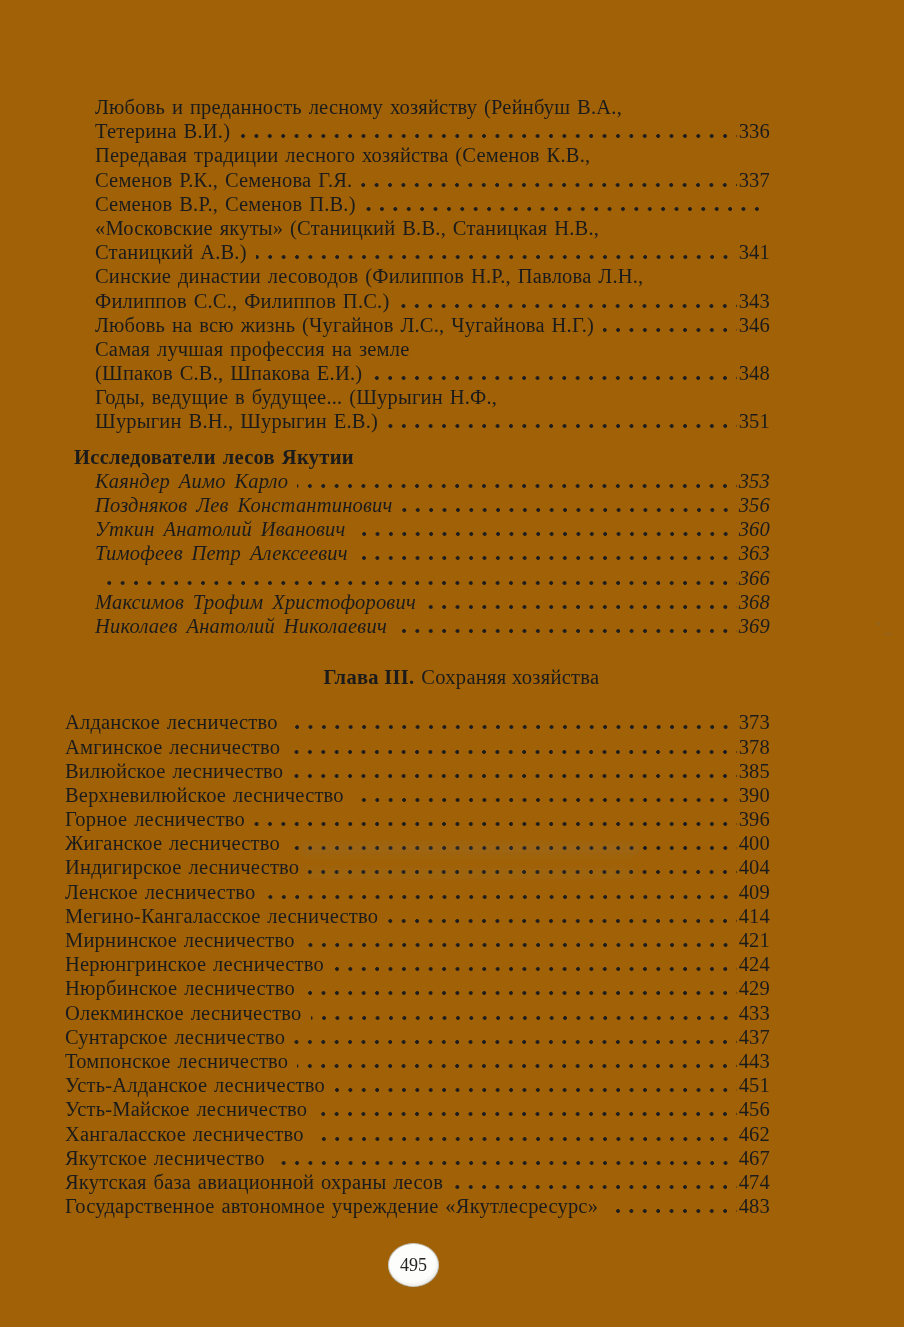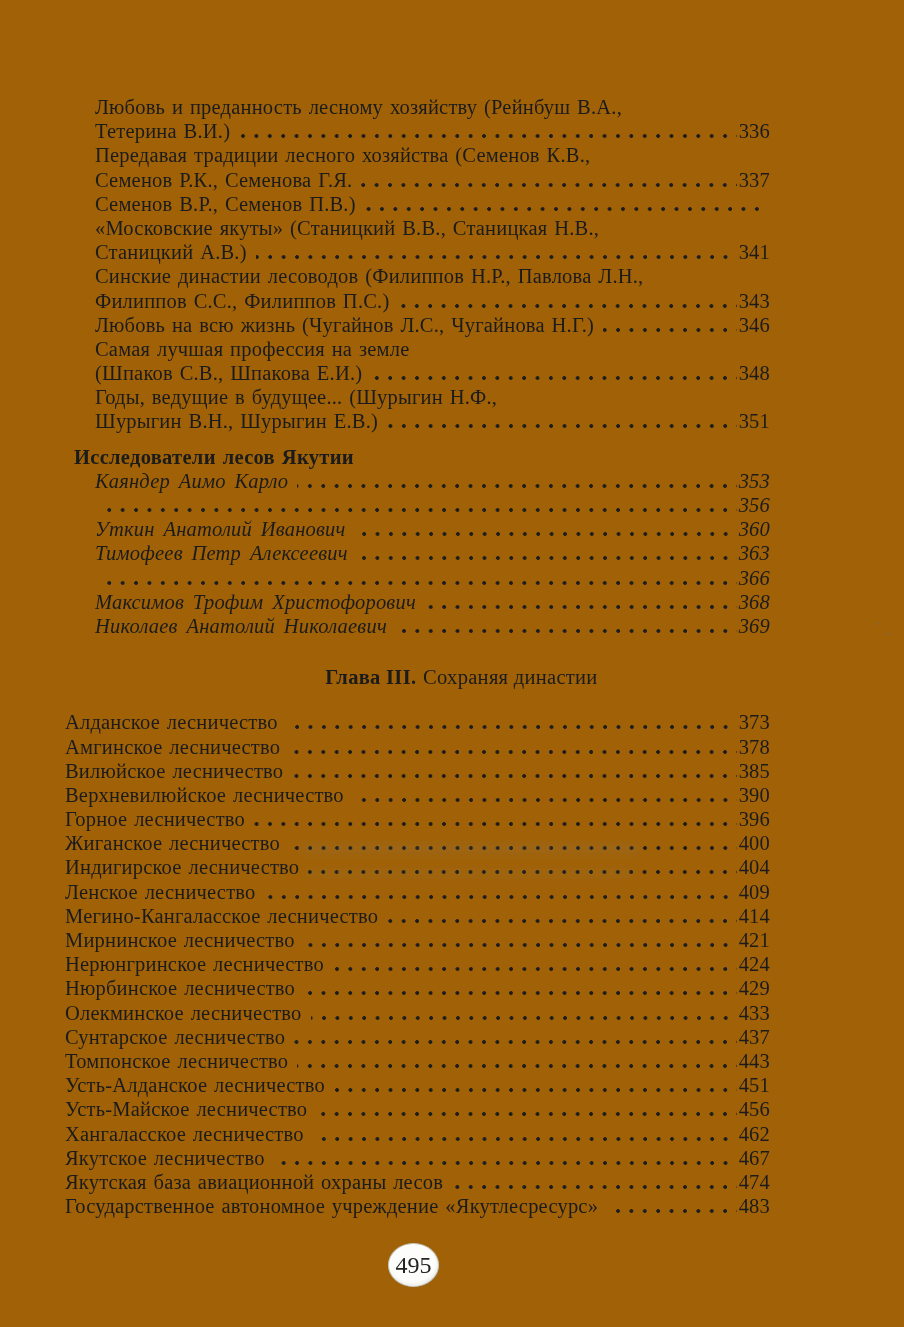--- a/index.html
+++ b/index.html
@@ -73,21 +73,21 @@
     left: 388px;
     top: 1243px;
     width: 49px;
     height: 42px;
     border: 1.5px solid #c6c6c0;
     border-radius: 50%;
     background: #fdfdfb;
     display: flex;
     align-items: center;
     justify-content: center;
-    font-size: 24px;
+    font-size: 18px;
     color: #242424;
     box-shadow: inset 1px 1px 2px rgba(255,255,255,0.8), inset -1px -2px 3px rgba(120,120,110,0.12), 1px 2px 2px rgba(120,120,110,0.08);
   }
   .smudge {
     position: absolute;
     border-radius: 6px;
     filter: blur(3px);
     pointer-events: none;
   }
   .smudge-1 { left: 300px; top: 843px; width: 340px; height: 12px; background: rgba(128,126,112,0.12); }
@@ -181,20 +181,21 @@
       <span class="leader"></span>
     </div>
 
     <div class="toc-block indent-block italic-block">
         <div class="toc-line">
     <span class="label">Каяндер Аимо Карло</span>
     <span class="leader"></span>
     <span class="page-num">353</span>
   </div>
         <div class="toc-line">
+    <span class="label">Поздняков Лев Константинович</span>
     <span class="leader"></span>
     <span class="page-num">356</span>
   </div>
         <div class="toc-line">
     <span class="label">Уткин Анатолий Иванович</span>
     <span class="leader"></span>
     <span class="page-num">360</span>
   </div>
         <div class="toc-line">
     <span class="label">Тимофеев Петр Алексеевич</span>
@@ -211,21 +212,21 @@
     <span class="page-num">368</span>
   </div>
         <div class="toc-line">
     <span class="label">Николаев Анатолий Николаевич</span>
     <span class="leader"></span>
     <span class="page-num">369</span>
   </div>
       </div>
 
     <div class="chapter-heading">
-      <span class="bold-part">Глава III.</span><span>Сохраняя династии</span>
+      <span class="bold-part">Глава III.</span><span>Сохраняя хозяйства</span>
     </div>
 
     <div class="toc-block">
         <div class="toc-line">
     <span class="label">Алданское лесничество</span>
     <span class="leader"></span>
     <span class="page-num">373</span>
   </div>
         <div class="toc-line">
     <span class="label">Амгинское лесничество</span>

